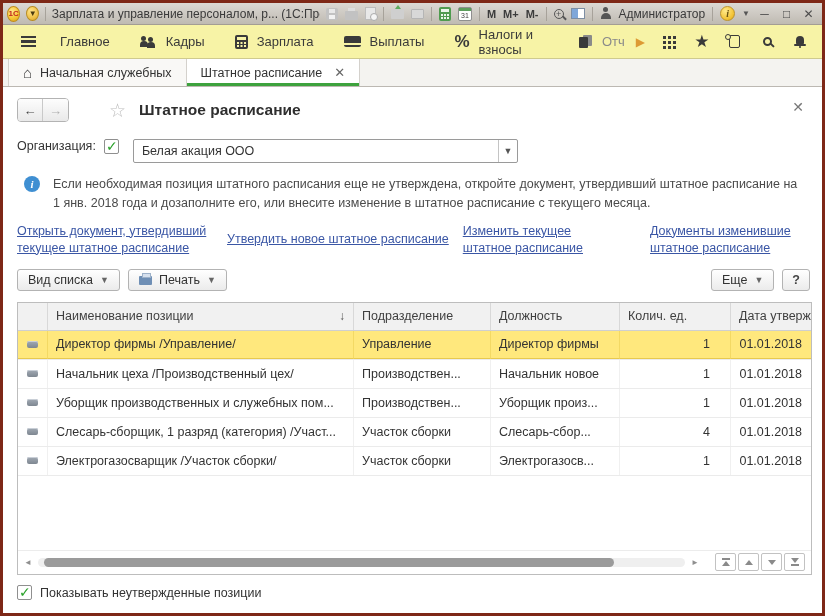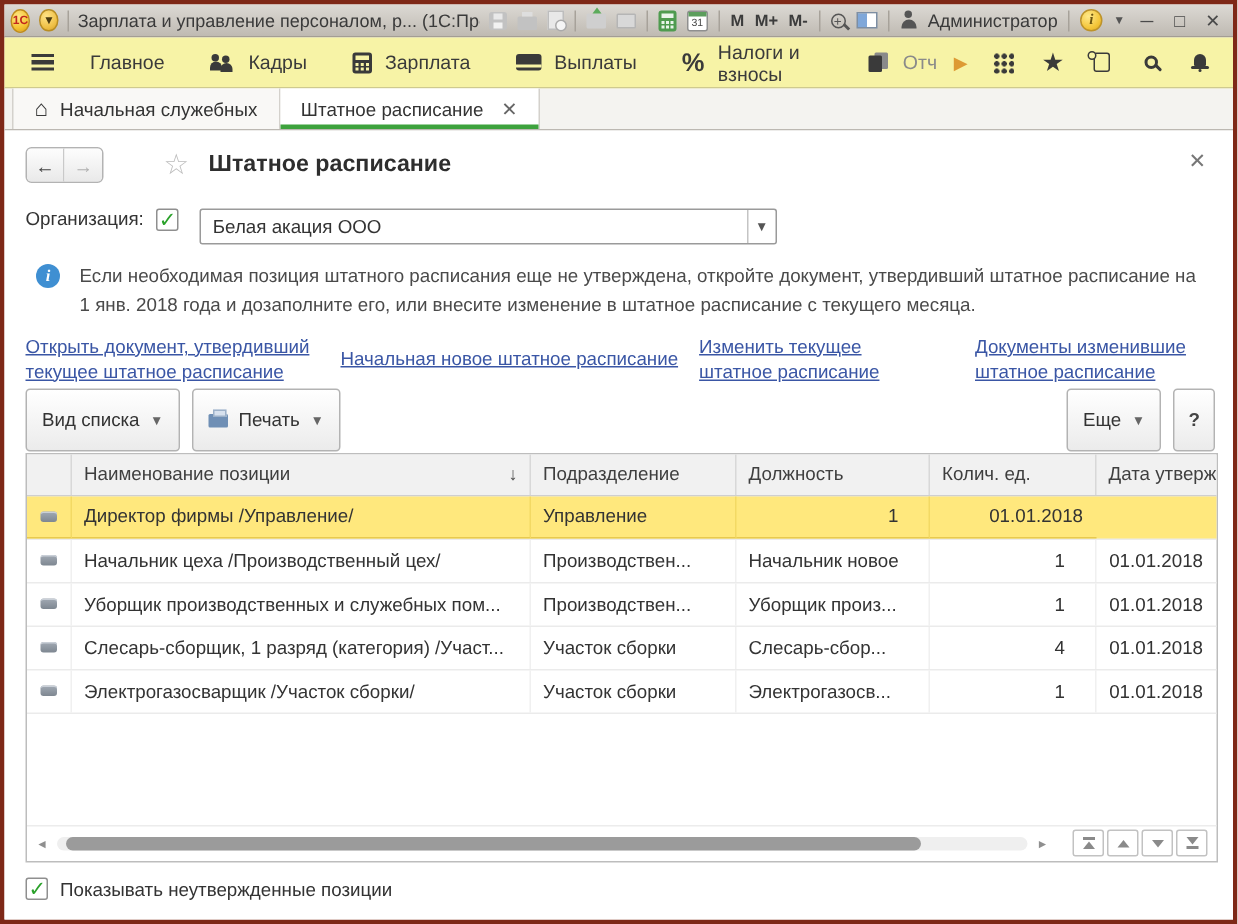--- a/index.html
+++ b/index.html
@@ -103,21 +103,21 @@
 
   .info-row { margin-top:11px; display:flex; gap:13px; padding-left:7px; }
   .i-infob { width:16px; height:16px; border-radius:50%; background:#3f8fd2; color:#fff; font-family:"Liberation Serif",serif; font-style:italic; font-weight:bold; font-size:11px; display:flex; align-items:center; justify-content:center; flex:0 0 auto; margin-top:1px; }
   .info-text { font-size:12.5px; color:#4a4a4a; line-height:1.55; width:748px; }
 
   .links-row { margin-top:9px; display:flex; align-items:center; font-size:12.5px; }
   .links-row a { color:#3a56a5; text-decoration:underline; line-height:1.35; }
   .lnk1 { width:196px; } .lnk2 { white-space:nowrap; margin-left:14px; } .lnk3 { width:128px; margin-left:14px; } .lnk4 { width:152px; margin-left:auto; margin-right:8px; }
 
   .tools-row { margin-top:10px; height:26px; display:flex; align-items:center; }
-  .btn { height:42px; border:1px solid #b3b3b3; border-radius:3px; background:linear-gradient(#ffffff,#ebebeb); display:flex; align-items:center; gap:7px; padding:0 10px; font-size:12.5px; color:#333; }
+  .btn { height:22px; border:1px solid #b3b3b3; border-radius:3px; background:linear-gradient(#ffffff,#ebebeb); display:flex; align-items:center; gap:7px; padding:0 10px; font-size:12.5px; color:#333; }
   .btn .dd { font-size:9px; color:#666; }
   .i-printb { width:13px; height:9px; background:#6f8fb5; border-radius:1px; position:relative; margin-top:2px; }
   .i-printb::before { content:""; position:absolute; top:-3px; left:3px; width:7px; height:3px; background:#d7e1ee; border:1px solid #9db1c9; }
   .gap8 { width:8px; } .tspacer { flex:1; }
   .btn.help { padding:0 9px; font-weight:bold; color:#444; }
 
   
   .table { margin-top:9px; border:1px solid #bdbdbd; width:795px; height:273px; display:flex; flex-direction:column; background:#fff; }
   .tgrid { display:grid; grid-template-columns:30px 306px 137px 129px 111px 1fr; }
   .thead { background:#f1f1f1; border-bottom:1px solid #cfcfcf; height:28px; }
@@ -270,21 +270,21 @@
       </div>
     </div>
 
     <div class="info-row">
       <span class="i-infob">i</span>
       <span class="info-text">Если необходимая позиция штатного расписания еще не утверждена, откройте документ, утвердивший штатное расписание на 1 янв. 2018 года и дозаполните его, или внесите изменение в штатное расписание с текущего месяца.</span>
     </div>
 
     <div class="links-row">
       <a class="lnk1" href="#">Открыть документ, утвердивший текущее штатное расписание</a>
-      <a class="lnk2" href="#">Начальная новое штатное расписание</a>
+      <a class="lnk2" href="#">Утвердить новое штатное расписание</a>
       <a class="lnk3" href="#">Изменить текущее штатное расписание</a>
       <a class="lnk4" href="#">Документы изменившие штатное расписание</a>
     </div>
 
     <div class="tools-row">
       <div class="btn">
         <span>Вид списка</span>
           <span class="dd">▼</span>
       </div>
       <span class="gap8"></span>
@@ -324,20 +324,21 @@
             <span>Дата утверж</span>
           </div>
       </div>
       <div>
   <div class="tgrid trow selected">
     <div class="td">
               <span class="dash-icon"></span>
             </div>
     <div class="td c-name">Директор фирмы /Управление/</div>
     <div class="td c-dept">Управление</div>
+    <div class="td c-pos">Директор фирмы</div>
     <div class="td num c-count">1</div>
     <div class="td date c-date">01.01.2018</div>
   </div>
 
   <div class="tgrid trow">
     <div class="td">
               <span class="dash-icon"></span>
             </div>
     <div class="td c-name">Начальник цеха /Производственный цех/</div>
     <div class="td c-dept">Производствен...</div>

